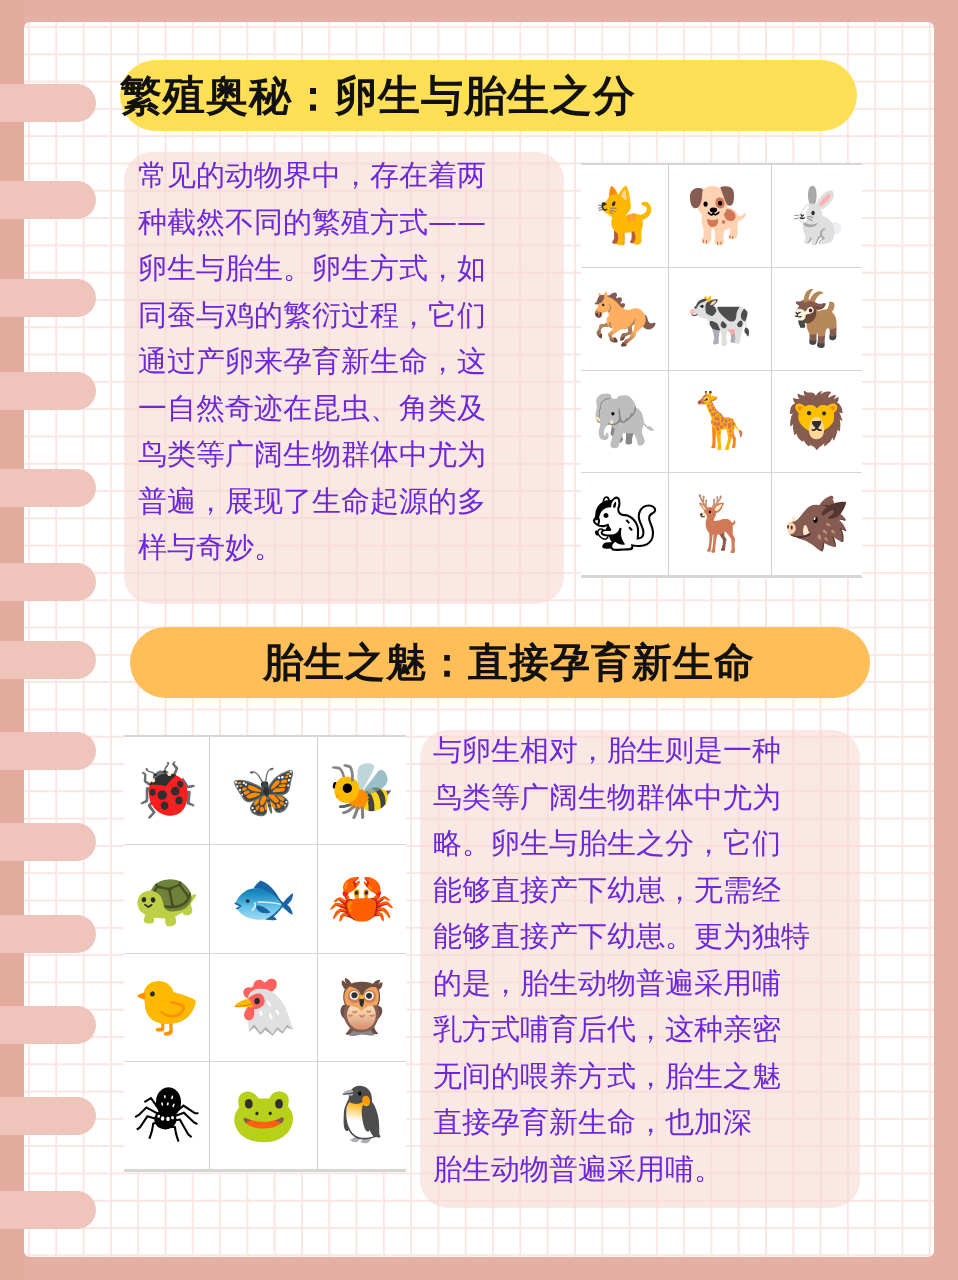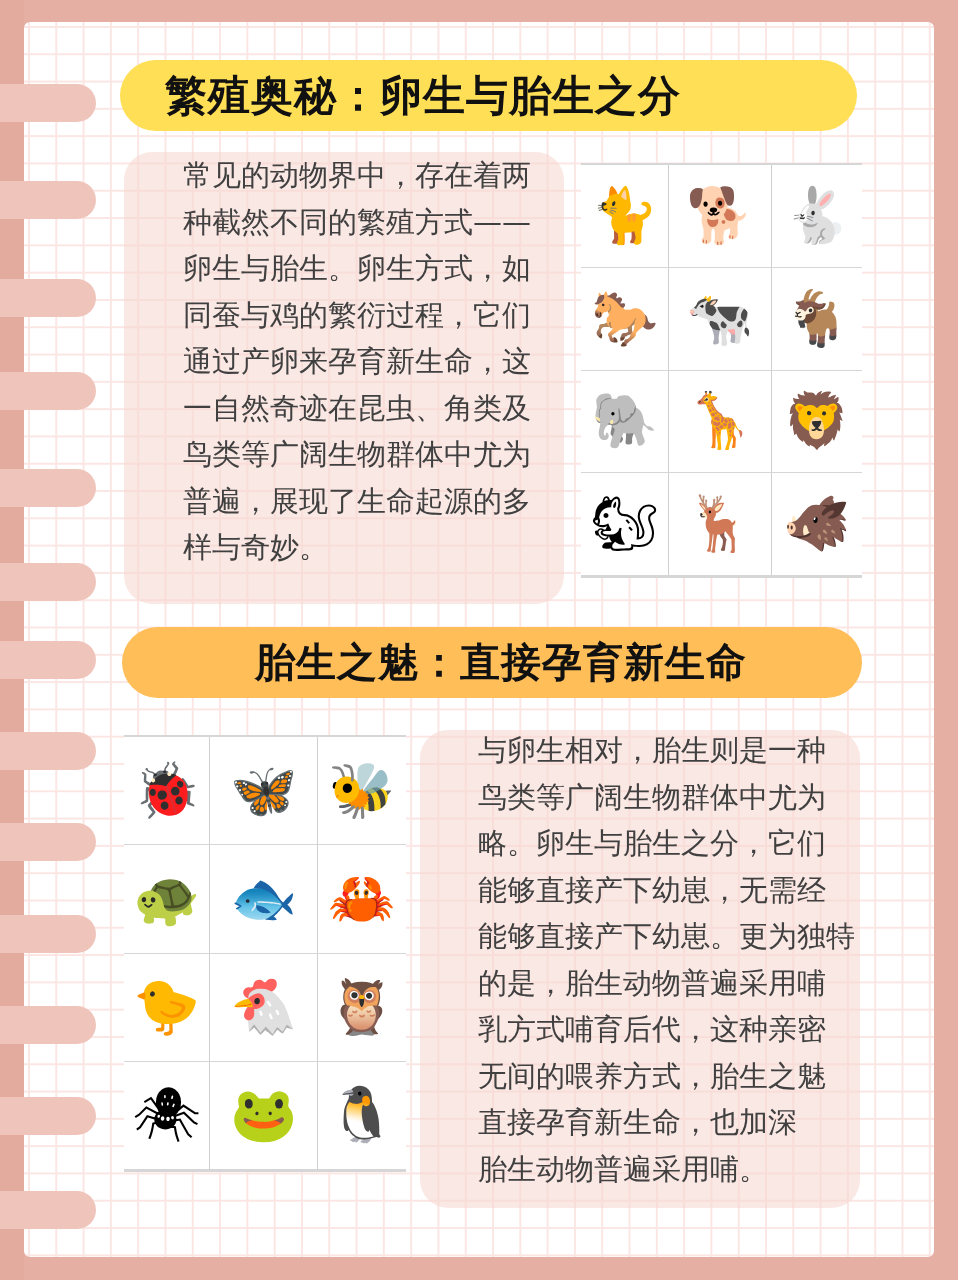--- a/index.html
+++ b/index.html
@@ -8,25 +8,25 @@
     background-image:
       linear-gradient(to right, #fbe6e4 2px, transparent 2px),
       linear-gradient(to bottom, #fbe6e4 2px, transparent 2px);
     background-size:27.3px 27.3px; background-position:4px 4px;
     border-radius:6px; }
   .spine { position:absolute; left:0; top:0; width:24px; height:1280px; background:#e2ab9e; }
   .tab { position:absolute; left:0; width:96px; height:38px; background:#efc5bb; border-radius:0 20px 20px 0; }
   .title-bar { position:absolute; border-radius:40px; display:flex; align-items:center; }
   .title-text { font-family:"DejaVu Sans", sans-serif; font-weight:bold; color:#111; letter-spacing:1px; }
   #t1 { left:120px; top:60px; width:737px; height:71px; background:#ffdf55; }
-  #t1 .title-text { margin-left:45px; font-size:42px; }
-  #t2 { left:122px; top:627px; width:740px; height:71px; background:#ffbe58; }
+  #t1 .title-text { font-size:42px; }
+  #t2 { left:130px; top:627px; width:740px; height:71px; background:#ffbe58; }
   #t2 .title-text { margin-left:133px; font-size:40px; }
   .textbox { position:absolute; background:rgba(245,213,206,0.55); border-radius:28px; }
-  .body-text { position:absolute; font-family:"DejaVu Sans", sans-serif; font-size:29px; line-height:46.5px; color:#404040; white-space:pre;margin-left:45px; }
+  .body-text { position:absolute; font-family:"DejaVu Sans", sans-serif; font-size:29px; line-height:46.5px; color:#6d28d9; white-space:pre; }
   #box1 { left:124px; top:152px; width:440px; height:452px; }
   #text1 { left:138px; top:152px; }
   #box2 { left:420px; top:730px; width:440px; height:478px; }
   #text2 { left:433px; top:727px; }
   .grid { position:absolute; display:grid; background:#fff; border-top:2px solid #d6d6d6; border-bottom:2px solid #d6d6d6; }
   .cell { position:relative; display:flex; align-items:center; justify-content:center; border-right:1px solid #cfcfcf; border-bottom:1px solid #d6d6d6; overflow:hidden; }
   .cell:nth-child(3n) { border-right:none; }
   .cell .emoji { font-size:54px; line-height:1; }
   .cell .lbl { position:absolute; width:1px; height:1px; overflow:hidden; clip:rect(0 0 0 0); }
   #grid1 { left:581px; top:163px; width:281px; height:411px; grid-template-columns:88px 103px 90px; grid-template-rows:repeat(4, 1fr); }

